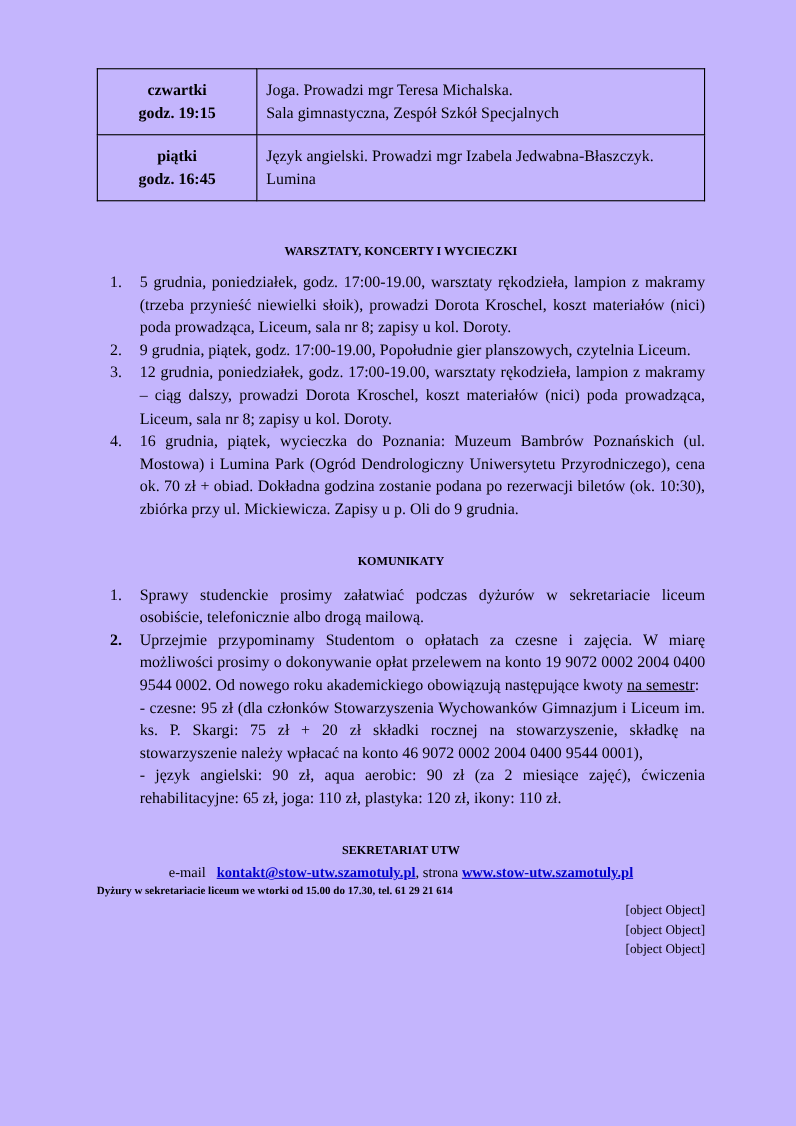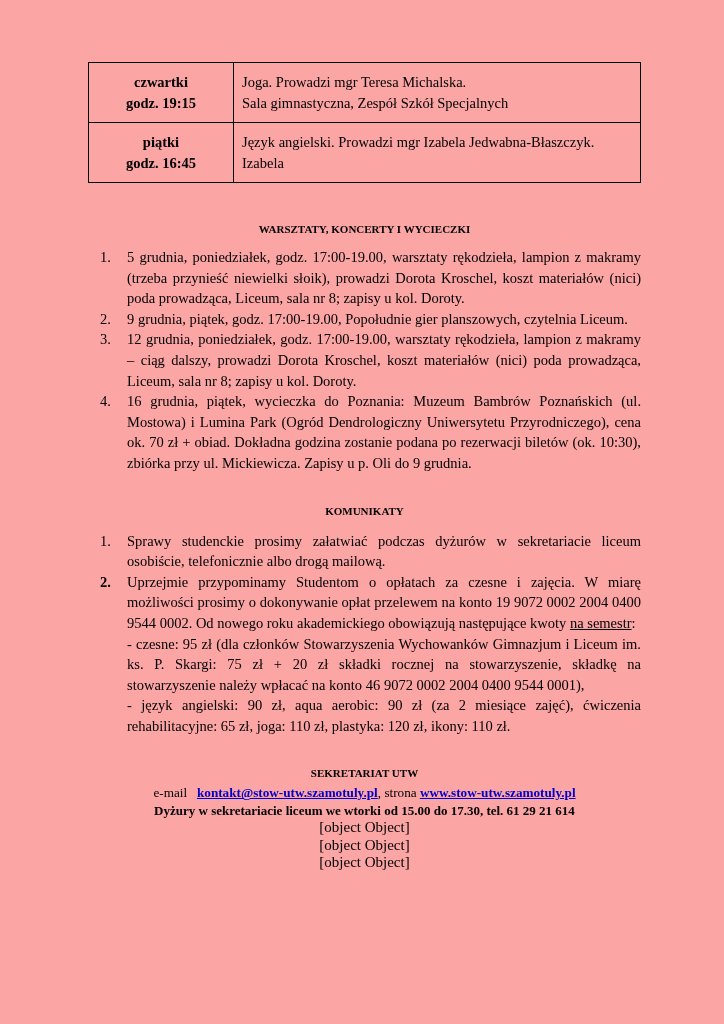--- a/index.html
+++ b/index.html
@@ -1,19 +1,19 @@
 <!DOCTYPE html>
 <html><head>
 <meta charset="utf-8">
 <style>
   html,body { margin:0; padding:0; background:#ffffff; }
   .page {
     position:relative;
     width:724px; height:1024px;
-    background:#fca5a5; color:#000000;
+    background:#c4b5fd; color:#000000;
     font-family:"Liberation Serif", serif;
     font-size:14.5px; line-height:20.6px;
     box-sizing:border-box;
     padding:62px 83px 0 88px;
     overflow:hidden;
   }
   .b { font-weight:normal; }
   .u { text-decoration:underline; }
 
   
@@ -32,23 +32,23 @@
   
   ol.doclist { margin:7px 0 0 0; padding:0; list-style:none; }
   ol.doclist.k { margin-top:9px; }
   ol.doclist li { position:relative; padding-left:39px; text-align:justify; }
   .num { position:absolute; left:12px; top:0; }
   .num[data-bold="true"] { font-weight:bold; }
 
   
   .contact { text-align:center; font-weight:bold;
              font-size:13.2px; line-height:17.4px; }
-  .duty    { text-align:center; font-weight:bold; font-size:13px; line-height:17.4px; }
+  .duty    { text-align:left; font-weight:bold; font-size:10px; line-height:17.4px; }
   .info-wrap { text-align:center; }
-  .info    { font-size:15px; line-height:17.3px; text-align:center; }
+  .info    { font-size:12px; line-height:17.3px; text-align:right; }
   a.link   { color:#0000cc; text-decoration:underline; font-weight:bold; cursor:pointer; }
 </style>
 </head>
 <body>
 
 <div class="page">
 
   <table class="sched">
     <tbody>
 
@@ -62,21 +62,21 @@
           <div>Sala gimnastyczna, Zespół Szkół Specjalnych</div>
         </td>
       </tr>
         <tr>
         <td class="c1">
           <div>piątki</div>
           <div>godz. 16:45</div>
         </td>
         <td class="c2">
           <div>Język angielski. Prowadzi mgr Izabela Jedwabna-Błaszczyk.</div>
-          <div>Izabela</div>
+          <div>Lumina</div>
         </td>
       </tr>
       </tbody>
   </table>
 
   <div class="sec-heading">WARSZTATY, KONCERTY I WYCIECZKI</div>
 
   <ol class="doclist">
 
   <li>

